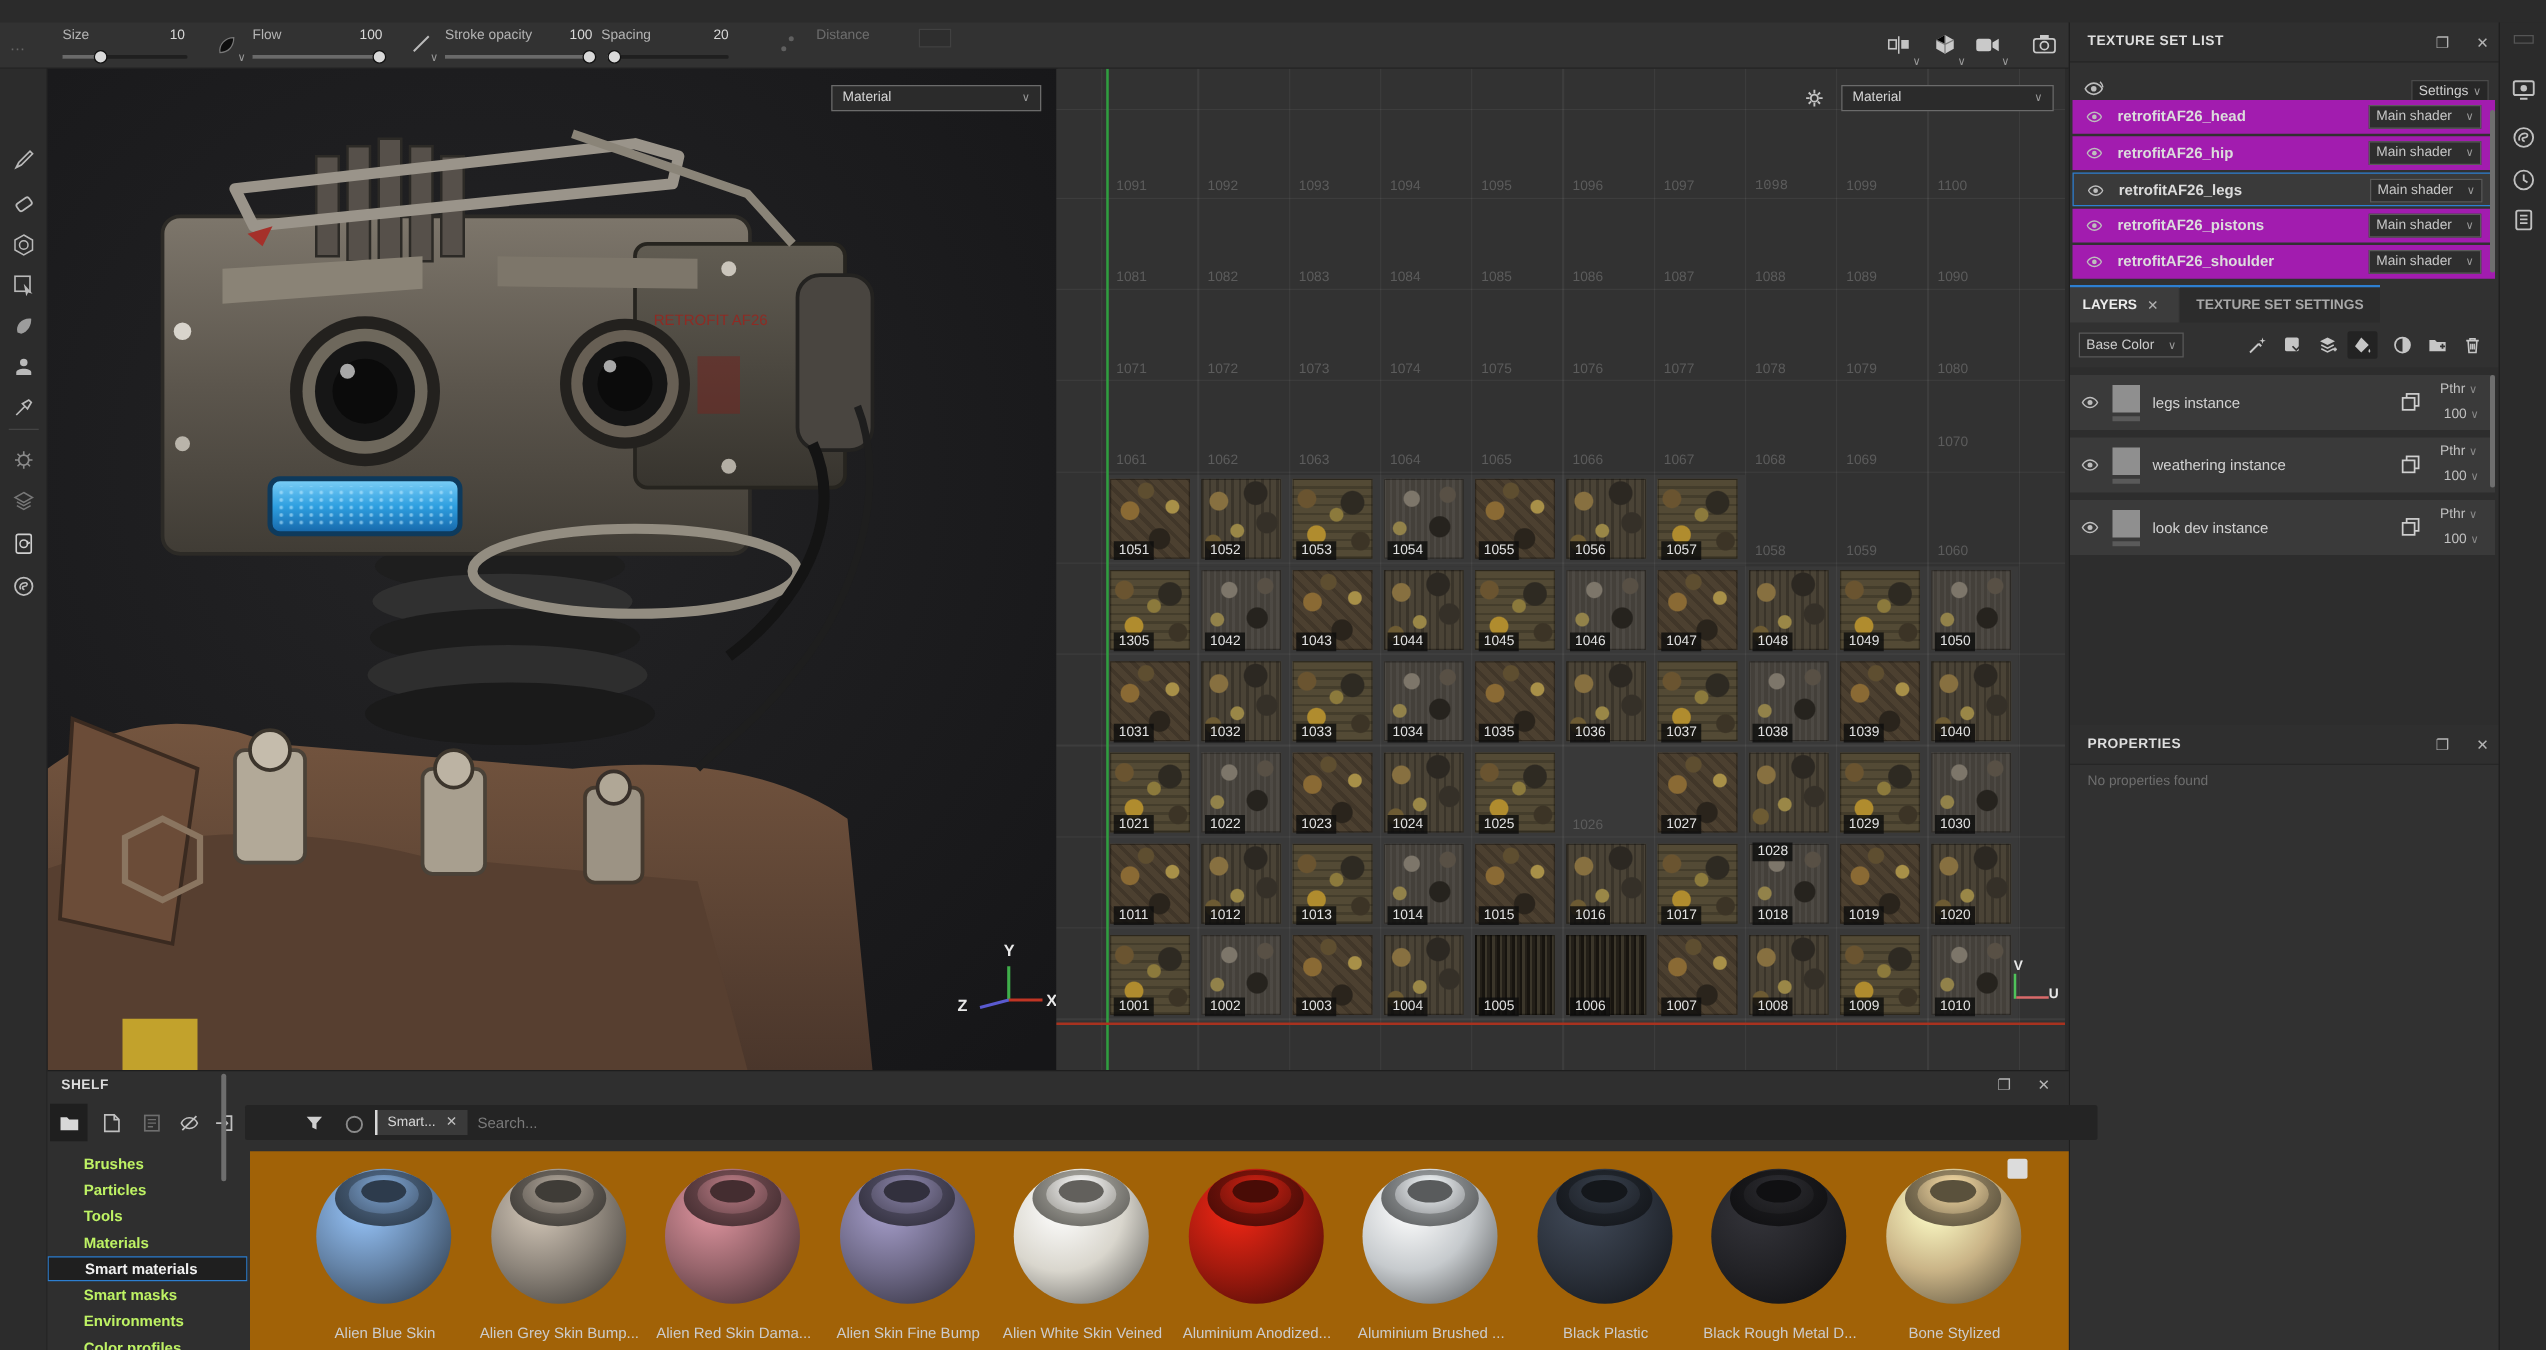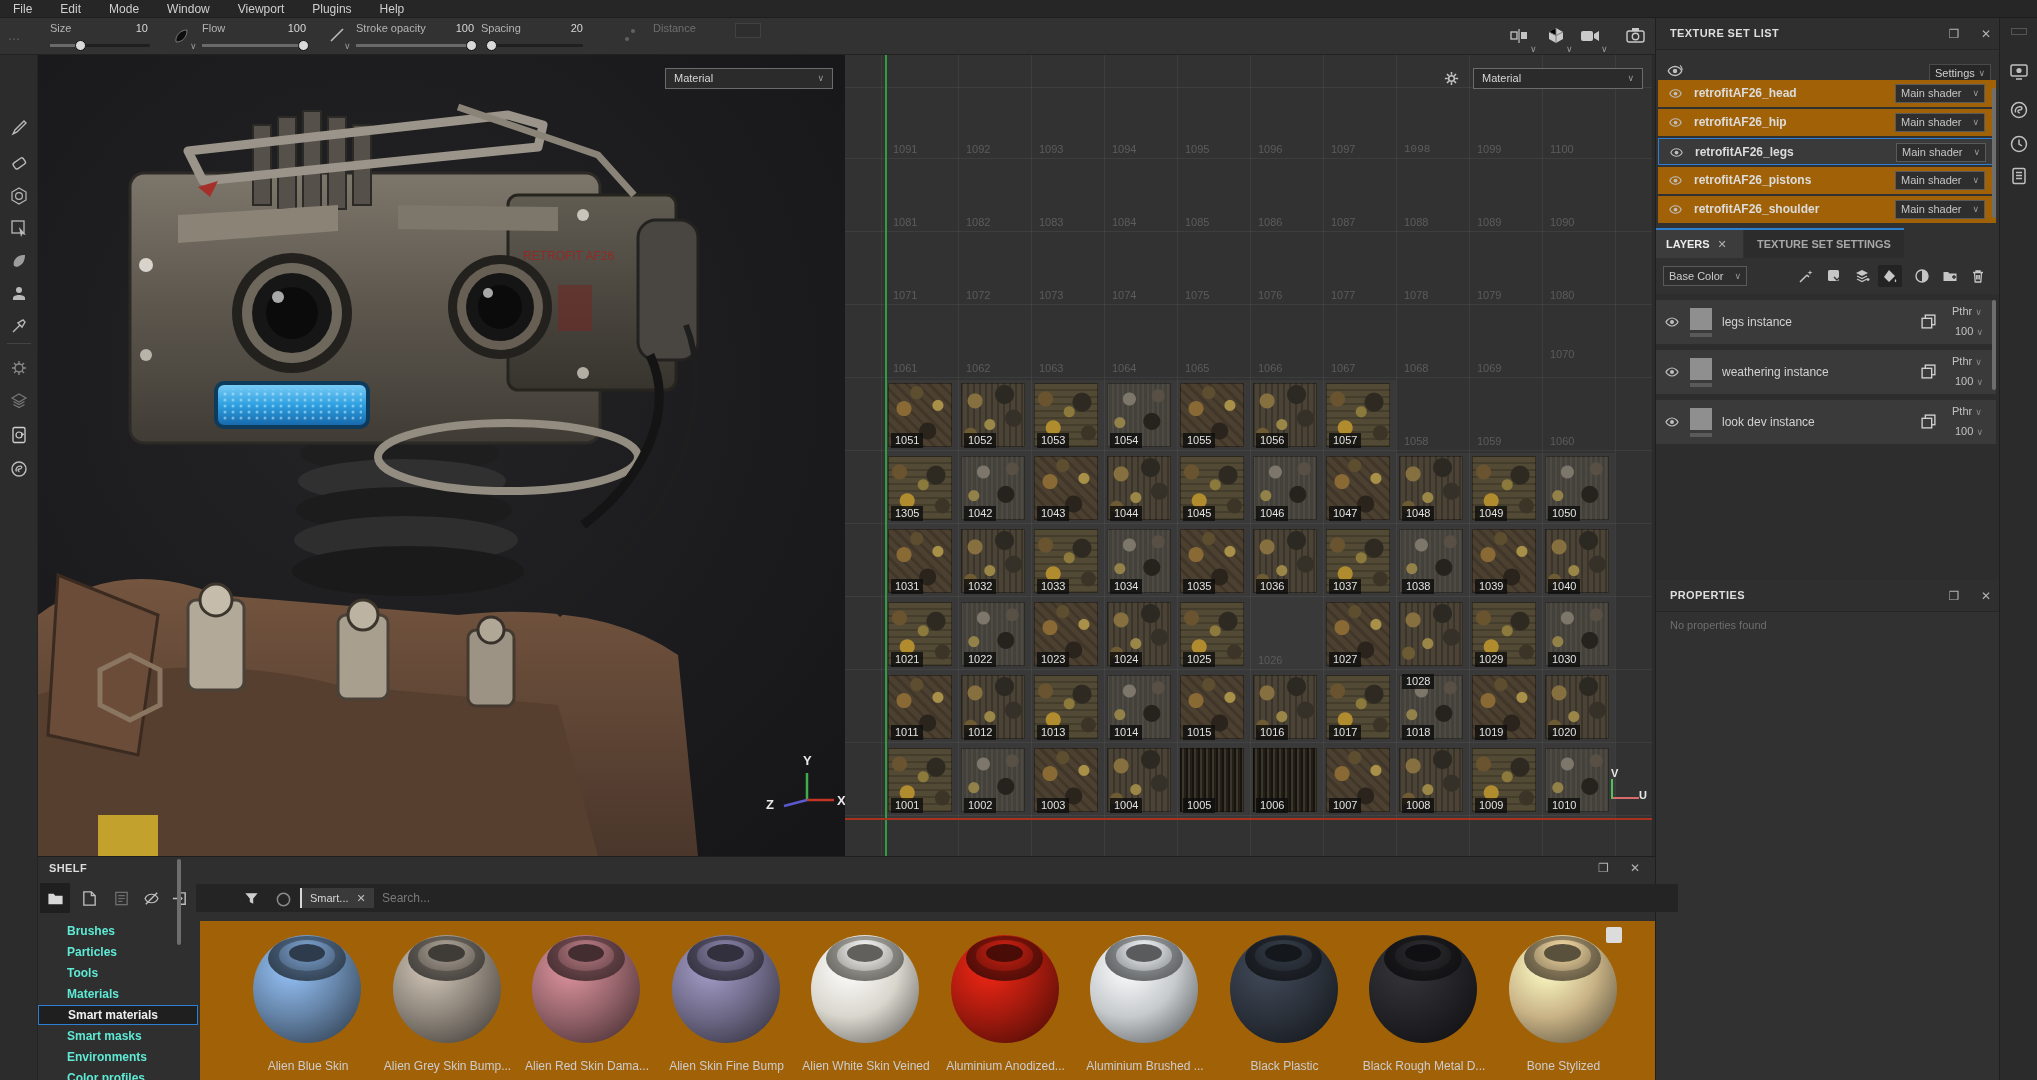--- a/index.html
+++ b/index.html
@@ -99,21 +99,21 @@
     border-left:1px solid #1f1f1f; }
   .panel-header { position:absolute; left:0; width:344px; height:32px; background:#2f2f2f;
     border-bottom:1px solid #262626; }
   .panel-title { position:absolute; left:14px; top:9px; font-size:11px; font-weight:bold; color:#dedede;
     letter-spacing:.4px; }
   .ph-icon { position:absolute; top:8px; width:16px; height:16px; color:#b4b4b4; font-size:12px;
     line-height:16px; text-align:center; }
   .settings-box { position:absolute; left:273px; top:46px; width:62px; height:18px; background:#272727;
     border:1px solid #4a4a4a; color:#cfcfcf; font-size:11px; line-height:16px; padding:0 5px;
     display:flex; justify-content:space-between; align-items:center; }
-  .ts-row { position:absolute; left:2px; width:338px; height:27px; background:#a16207; }
+  .ts-row { position:absolute; left:2px; width:338px; height:27px; background:#a21caf; }
   .ts-row.sel { border:1px solid #2d7fd1; background:#3a3a3a; }
   .ts-eye { position:absolute; left:10px; top:6px; width:15px; height:15px; color:#bdbdbd; }
   .ts-name { position:absolute; left:36px; top:6px; font-size:12px; font-weight:bold; color:#dcdcdc; }
   .shader-box { position:absolute; left:237px; top:4px; width:90px; height:19px; border:1px solid #5a5a5a;
     background:#2e2e2e; color:#c6c6c6; font-size:11px; line-height:17px; padding:0 5px;
     display:flex; justify-content:space-between; align-items:center; }
   .vscroll { position:absolute; width:4px; background:#6e6e6e; border-radius:2px; }
 
   
   #layers-accent { position:absolute; left:0; top:210px; width:248px; height:2px; background:#2d7fd1; }
@@ -165,48 +165,39 @@
   #searchbar { position:absolute; left:158px; top:27px; width:1482px; height:28px; background:#242424;
     border-radius:2px; }
   #filter-chip { position:absolute; left:104px; top:4px; height:20px; background:#3a3a3a;
     border-left:2px solid #d8d8d8; color:#d6d6d6; font-size:11px; line-height:20px; padding:0 8px;
     display:flex; gap:8px; align-items:center; }
   #search-input { position:absolute; left:186px; top:3px; width:400px; height:22px; background:transparent;
     border:none; outline:none; color:#cfcfcf; font-size:12px; font-family:"Liberation Sans",sans-serif; }
   #search-input::placeholder { color:#7a7a7a; }
   #shelf-sidebar { position:absolute; left:0; top:64px; width:160px; height:160px; overflow:hidden; }
   .cat-item { position:relative; height:20px; line-height:20px; padding-left:29px; font-size:12px;
-    font-weight:bold; color:#5eead4; margin-bottom:1px; }
+    font-weight:bold; color:#bef264; margin-bottom:1px; }
   .cat-item.sel { background:#1f1f1f; border:1px solid #2d7fd1; color:#f0f0f0; line-height:18px; }
   #cat-scroll { left:139px; top:2px; height:86px; }
   #shelf-content { position:absolute; left:162px; top:64px; width:1455px; height:160px; background:#a16207; }
   .mat-item { position:absolute; top:14px; width:124px; height:196px; }
   .ball { position:absolute; left:7px; top:0; width:108px; height:108px; border-radius:50%; }
   .cap1 { position:absolute; left:14%; top:1%; width:72%; height:42%; border-radius:50%; }
   .cap2 { position:absolute; left:24%; top:5%; width:52%; height:28%; border-radius:50%; }
   .cap3 { position:absolute; left:33%; top:8%; width:34%; height:17%; border-radius:50%; }
   .mat-label { position:absolute; left:-8px; top:124px; width:140px; text-align:center; font-size:12px;
     color:#cccccc; white-space:nowrap; overflow:hidden; }
   #thumb-size-btn { position:absolute; left:1568px; top:70px; width:16px; height:16px; background:#dcdcdc;
     border-radius:2px; }
 </style>
 </head>
 <body>
 
 <div id="app">
 
-  <div id="menubar">
-      <div class="menu-item"><span>File</span></div>
-      <div class="menu-item"><span>Edit</span></div>
-      <div class="menu-item"><span>Mode</span></div>
-      <div class="menu-item"><span>Window</span></div>
-      <div class="menu-item"><span>Viewport</span></div>
-      <div class="menu-item"><span>Plugins</span></div>
-      <div class="menu-item"><span>Help</span></div>
-    </div>
 
   <div id="toolbar">
     <div class="tb-icon" style="left:8px;top:14px;color:#666;">⋯</div>
 
     <span class="tb-label" style="left:50px;">Size</span>
     <span class="tb-value" style="left:104px;">10</span>
     <div class="slider" style="left:50px;width:100px;">
       <div class="fill" style="width:30px;"></div>
         <div class="knob" style="left:25px;"></div>
     </div>

